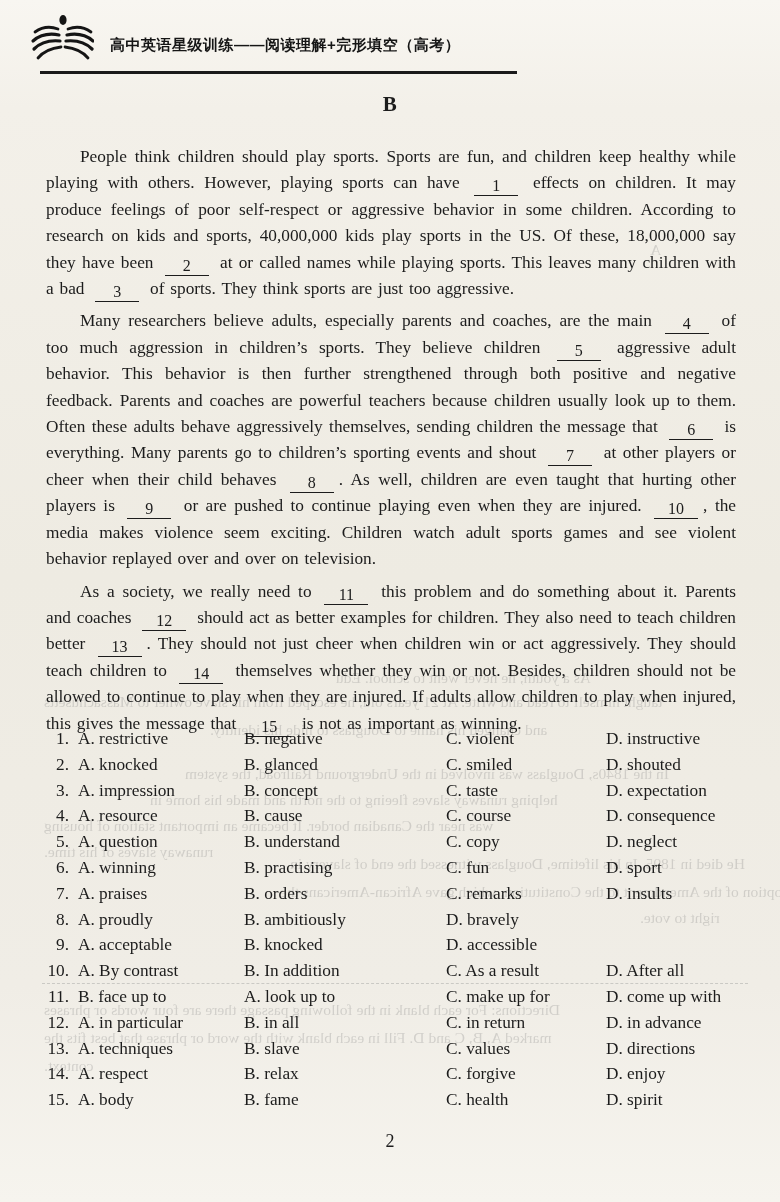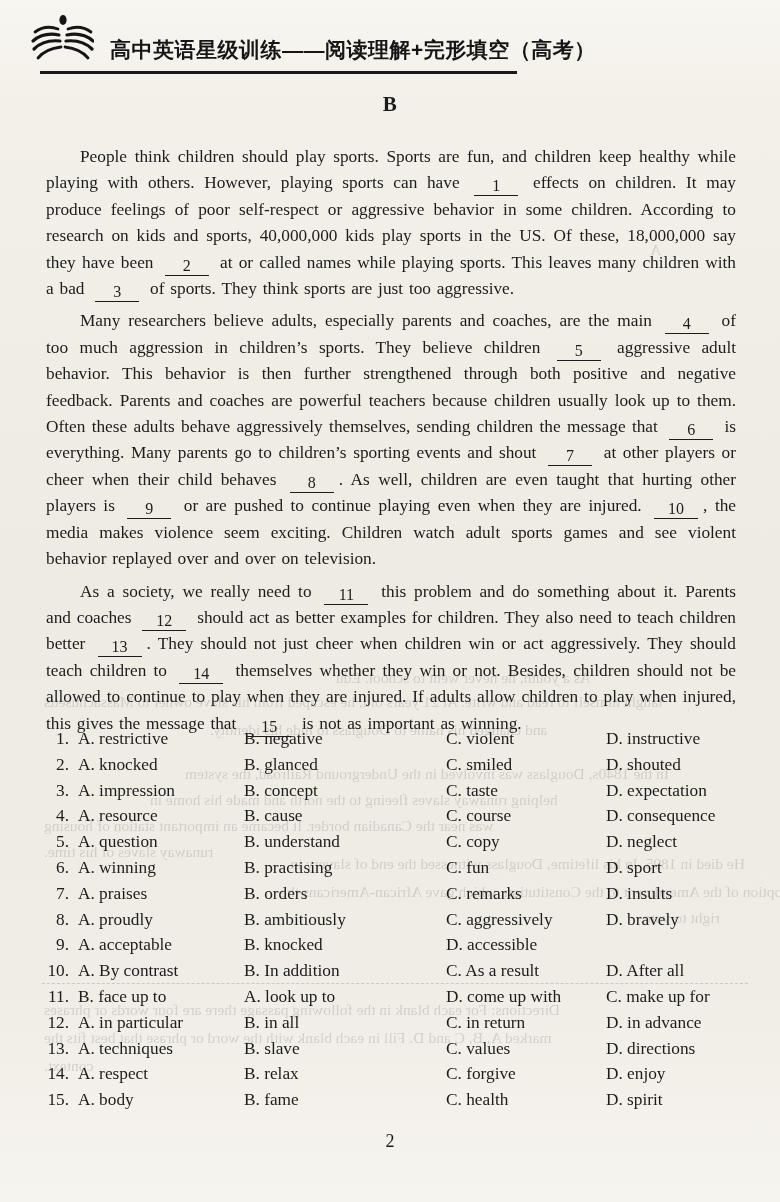--- a/index.html
+++ b/index.html
@@ -14,21 +14,21 @@
     position:absolute;transform:scaleX(-1);color:#7e7e7e;opacity:.27;
     filter:blur(.5px);font-size:15.5px;white-space:nowrap;line-height:1;
   }
   .ghost-rule{position:absolute;left:42px;width:706px;top:983px;border-top:1.5px dashed #8f8f8f;opacity:.38;}
   
   .hdr{position:absolute;inset:0;z-index:2;pointer-events:none;}
   .logo{position:absolute;left:30px;top:12px;width:64px;height:58px;}
   .book-title{
     position:absolute;left:110px;top:36px;margin:0;
     font-family:"Liberation Sans",sans-serif;font-weight:bold;
-    font-size:21px;letter-spacing:.5px;color:#151515;white-space:nowrap;
+    font-size:15px;letter-spacing:.5px;color:#151515;white-space:nowrap;
   }
   .hdr-rule{position:absolute;left:40px;top:71px;width:477px;height:2.6px;background:#1a1a1a;}
   
   .section-label{
     position:absolute;top:92px;left:0;right:0;z-index:2;text-align:center;
     font-size:21px;font-weight:bold;letter-spacing:.5px;
   }
   
   .passage{
     position:absolute;left:40px;width:702px;top:138px;z-index:2;
@@ -142,42 +142,41 @@
         <span class="num">7.</span>
         <span class="opt">A. praises</span>
         <span class="opt">B. orders</span>
         <span class="opt">C. remarks</span>
         <span class="opt">D. insults</span>
       </div>
       <div class="opt-row">
         <span class="num">8.</span>
         <span class="opt">A. proudly</span>
         <span class="opt">B. ambitiously</span>
-        <span class="opt">C. aggressively</span>
         <span class="opt">D. bravely</span>
       </div>
       <div class="opt-row">
         <span class="num">9.</span>
         <span class="opt">A. acceptable</span>
         <span class="opt">B. knocked</span>
         <span class="opt">D. accessible</span>
       </div>
       <div class="opt-row">
         <span class="num">10.</span>
         <span class="opt">A. By contrast</span>
         <span class="opt">B. In addition</span>
         <span class="opt">C. As a result</span>
         <span class="opt">D. After all</span>
       </div>
       <div class="opt-row">
         <span class="num">11.</span>
         <span class="opt">B. face up to</span>
         <span class="opt">A. look up to</span>
+        <span class="opt">C. make up for</span>
         <span class="opt">D. come up with</span>
-        <span class="opt">C. make up for</span>
       </div>
       <div class="opt-row">
         <span class="num">12.</span>
         <span class="opt">A. in particular</span>
         <span class="opt">B. in all</span>
         <span class="opt">C. in return</span>
         <span class="opt">D. in advance</span>
       </div>
       <div class="opt-row">
         <span class="num">13.</span>

